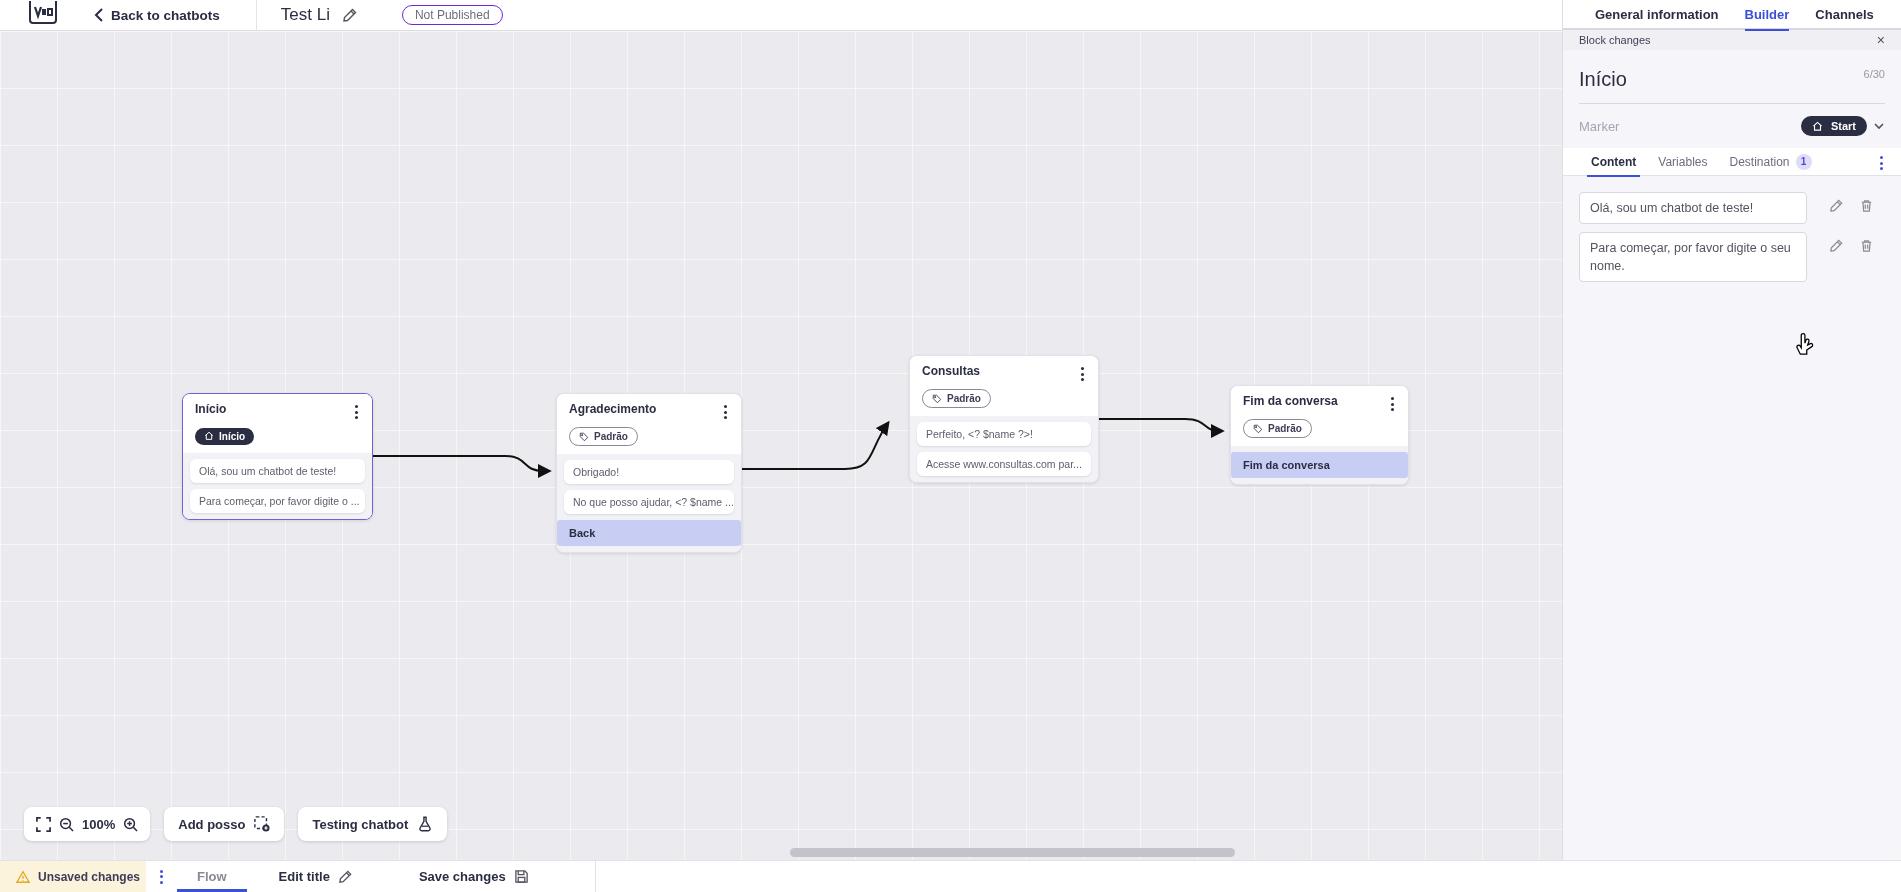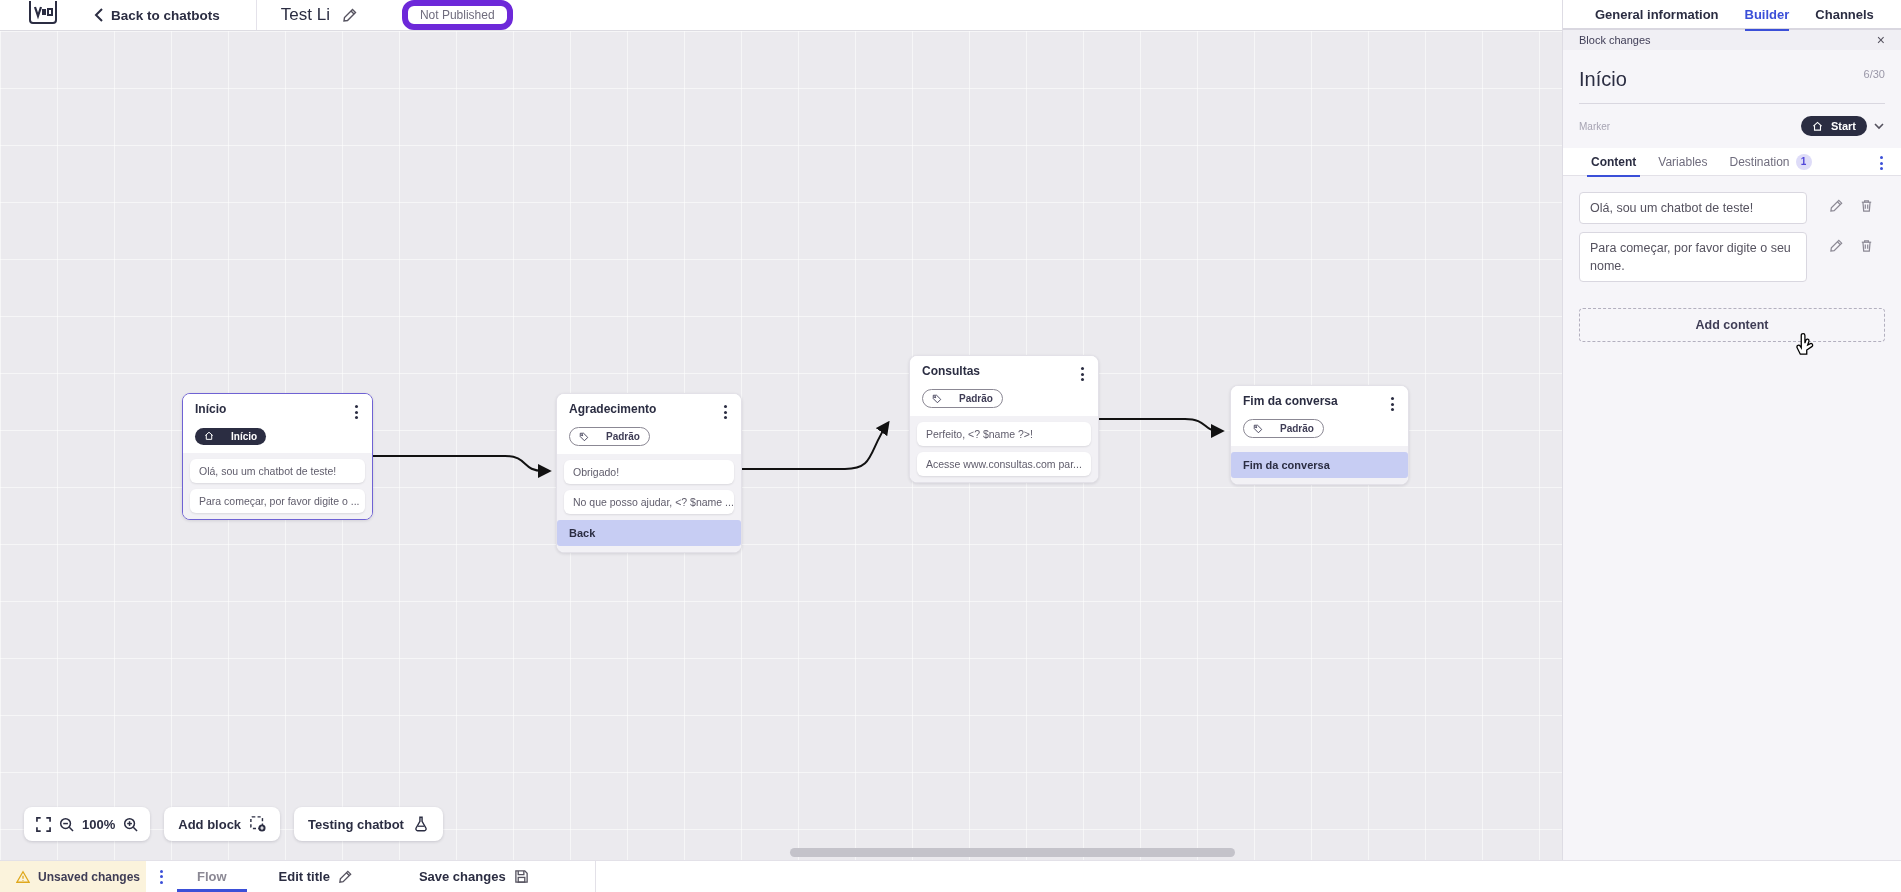--- a/index.html
+++ b/index.html
@@ -9,21 +9,21 @@
 
   
   .topbar { position:absolute; left:0; top:0; width:1562px; height:30px; background:#fff;
             display:flex; align-items:center; z-index:5; }
   .logo { width:30px; height:24px; margin-left:28px; margin-top:-4px; color:#2b2d42; }
   .back { display:flex; align-items:center; gap:8px; margin-left:36px; font-weight:bold;
           font-size:13.5px; color:#2b2d42; cursor:pointer; }
   .tb-divider { width:1px; height:30px; background:#e4e2ea; margin-left:36px; }
   .bot-title { font-size:17px; color:#2b2d42; margin-left:24px; font-weight:normal; }
   .pencil-btn { width:16px; height:16px; margin-left:12px; color:#55525f; cursor:pointer; }
-  .status-pill { margin-left:44px; border:6px solid #6d28d9; color:#6f6c7d; border-radius:12px;
+  .status-pill { margin-left:44px; border:1px solid #6d28d9; color:#6f6c7d; border-radius:12px;
                  font-size:12px; padding:2px 12px; background:#fff; }
 
   
   .canvas { position:absolute; left:0; top:30px; width:1562px; height:830px;
             background:#ebeaee;
             background-image:
               linear-gradient(to right, rgba(255,255,255,.55) 1px, transparent 1px),
               linear-gradient(to bottom, rgba(255,255,255,.55) 1px, transparent 1px);
             background-size:57px 57px; border-top:1px solid #dddce2; }
   .wires { position:absolute; left:0; top:0; width:100%; height:100%; pointer-events:none; }
@@ -37,21 +37,21 @@
   .node-title { font-size:12px; font-weight:bold; color:#2b2d42; }
   .node-tags { padding:3px 12px 8px 12px; background:#fff; }
   .node-body { background:#f2f1f5; padding:6px 0 6px 0; }
   .node-item { background:#fff; border-radius:6px; margin:0 7px 6px 7px; padding:6px 9px;
                font-size:10.5px; color:#5f5c6b; box-shadow:0 1px 2px rgba(40,40,60,.12);
                white-space:nowrap; overflow:hidden; }
   .node-item.hl { background:#c7cdf3; color:#2b2d42; font-weight:bold; border-radius:3px;
                   margin:0 0 6px 0; padding:7px 12px; box-shadow:none; font-size:11px; }
   .node-body .node-item:last-child { margin-bottom:0; }
 
-  .pill { display:inline-flex; align-items:center; gap:17px; font-size:10px; font-weight:bold;
+  .pill { display:inline-flex; align-items:center; gap:5px; font-size:10px; font-weight:bold;
           border-radius:12px; padding:3px 9px; }
   .pill.dark { background:#2b2d42; color:#fff; }
   .pill.outline { background:#fff; color:#3f3d56; border:1px solid #8b8894; }
   .pill svg { width:10px; height:10px; }
 
   .kebab { display:inline-flex; flex-direction:column; gap:2.5px; padding:3px 4px; cursor:pointer; }
   .kebab i { width:3px; height:3px; border-radius:50%; background:#2b2d42; display:block; }
   .kebab.blue i { background:#3b4fd8; }
 
   
@@ -80,21 +80,21 @@
                                    height:2px; background:#3b4fd8; }
   .pd-header { height:20px; background:#f0eff4; display:flex; align-items:center;
                justify-content:space-between; padding:0 16px; font-size:11px; color:#3f3d56; }
   .close-x { font-size:14px; color:#55525f; cursor:pointer; line-height:1; }
   .name-row { display:flex; align-items:flex-start; justify-content:space-between;
               margin:18px 16px 0 16px; border-bottom:1px solid #d9d7e0; padding-bottom:12px; }
   .blk-name { font-size:20px; color:#2b2d42; }
   .counter { font-size:11px; color:#9a97a8; }
   .marker-row { display:flex; align-items:center; justify-content:space-between;
                 margin:12px 16px 0 16px; }
-  .marker-label { font-size:10px; color:#a7a4b3; }
+  .marker-label { font-size:13px; color:#a7a4b3; }
   .marker-right { display:flex; align-items:center; gap:6px; }
   .start-pill { display:inline-flex; align-items:flex-end; gap:8px; background:#2b2d42; color:#fff;
                 border-radius:13px; padding:4px 11px; font-size:11px; font-weight:bold; cursor:pointer; }
   .start-pill svg { width:11px; height:11px; }
   .chev { width:12px; height:12px; color:#55525f; cursor:pointer; }
 
   .sub-tabs { display:flex; align-items:center; gap:22px; background:#fff; margin-top:12px;
               padding:0 0 0 28px; height:28px; border-bottom:1px solid #e3e1e8; position:relative; }
   .stab { font-size:12px; color:#6f6c7d; cursor:pointer; height:28px; display:flex;
           align-items:center; gap:6px; position:relative; }
@@ -285,21 +285,21 @@
           </svg>
         <span class="zoom-pct">100%</span>
         <svg class="icn" viewBox="0 0 16 16" fill="none" stroke="currentColor" stroke-width="1.6">
             <circle cx="7" cy="7" r="5.2"></circle>
             <path d="M11 11 L15 15"></path>
             <path d="M4.5 7 H9.5"></path>
             <path d="M7 4.5 V9.5"></path>
           </svg>
       </div>
       <div class="ctrl-btn">
-        <span>Add block</span>
+        <span>Add posso</span>
         <svg class="icn" viewBox="0 0 18 18" fill="none" stroke="currentColor" stroke-width="1.6">
             <rect x="1" y="1" width="13" height="13" rx="1.5" stroke-dasharray="3.5 2.5"></rect>
             <circle cx="13.5" cy="13.5" r="4" fill="currentColor" stroke="none"></circle>
             <path d="M13.5 11.6 V15.4 M11.6 13.5 H15.4" stroke="#fff" stroke-width="1.4"></path>
           </svg>
       </div>
       <div class="ctrl-btn">
         <span>Testing chatbot</span>
         <svg class="icn" viewBox="0 0 18 18" fill="none" stroke="currentColor" stroke-width="1.6">
             <path d="M7 1.5 h4 M7.8 1.5 V6 L3.5 13.5 a2 2 0 0 0 1.7 3 h7.6 a2 2 0 0 0 1.7 -3 L10.2 6 V1.5"></path>
@@ -380,23 +380,20 @@
           </svg>
         <svg class="row-icn del" viewBox="0 0 16 16" fill="none" stroke="currentColor" stroke-width="1.3">
             <path d="M3 4.5 H13"></path>
             <path d="M6 4.5 V3 H10 V4.5"></path>
             <path d="M4.2 4.5 L5 14 H11 L11.8 4.5"></path>
             <path d="M6.7 7 V11.5 M9.3 7 V11.5"></path>
           </svg>
       </div>
     </div>
 
-    <div class="add-content">
-      <span>Add content</span>
-    </div>
   </div>
 
   <div class="bottombar">
     <div class="unsaved">
       <svg class="icn" viewBox="0 0 16 16" fill="none" stroke="currentColor" stroke-width="1.5">
           <path d="M8 2 L15 14 H1 Z"></path>
           <path d="M8 6.5 V10"></path>
           <circle cx="8" cy="12" r="0.7" fill="currentColor" stroke="none"></circle>
         </svg>
       <span>Unsaved changes</span>

